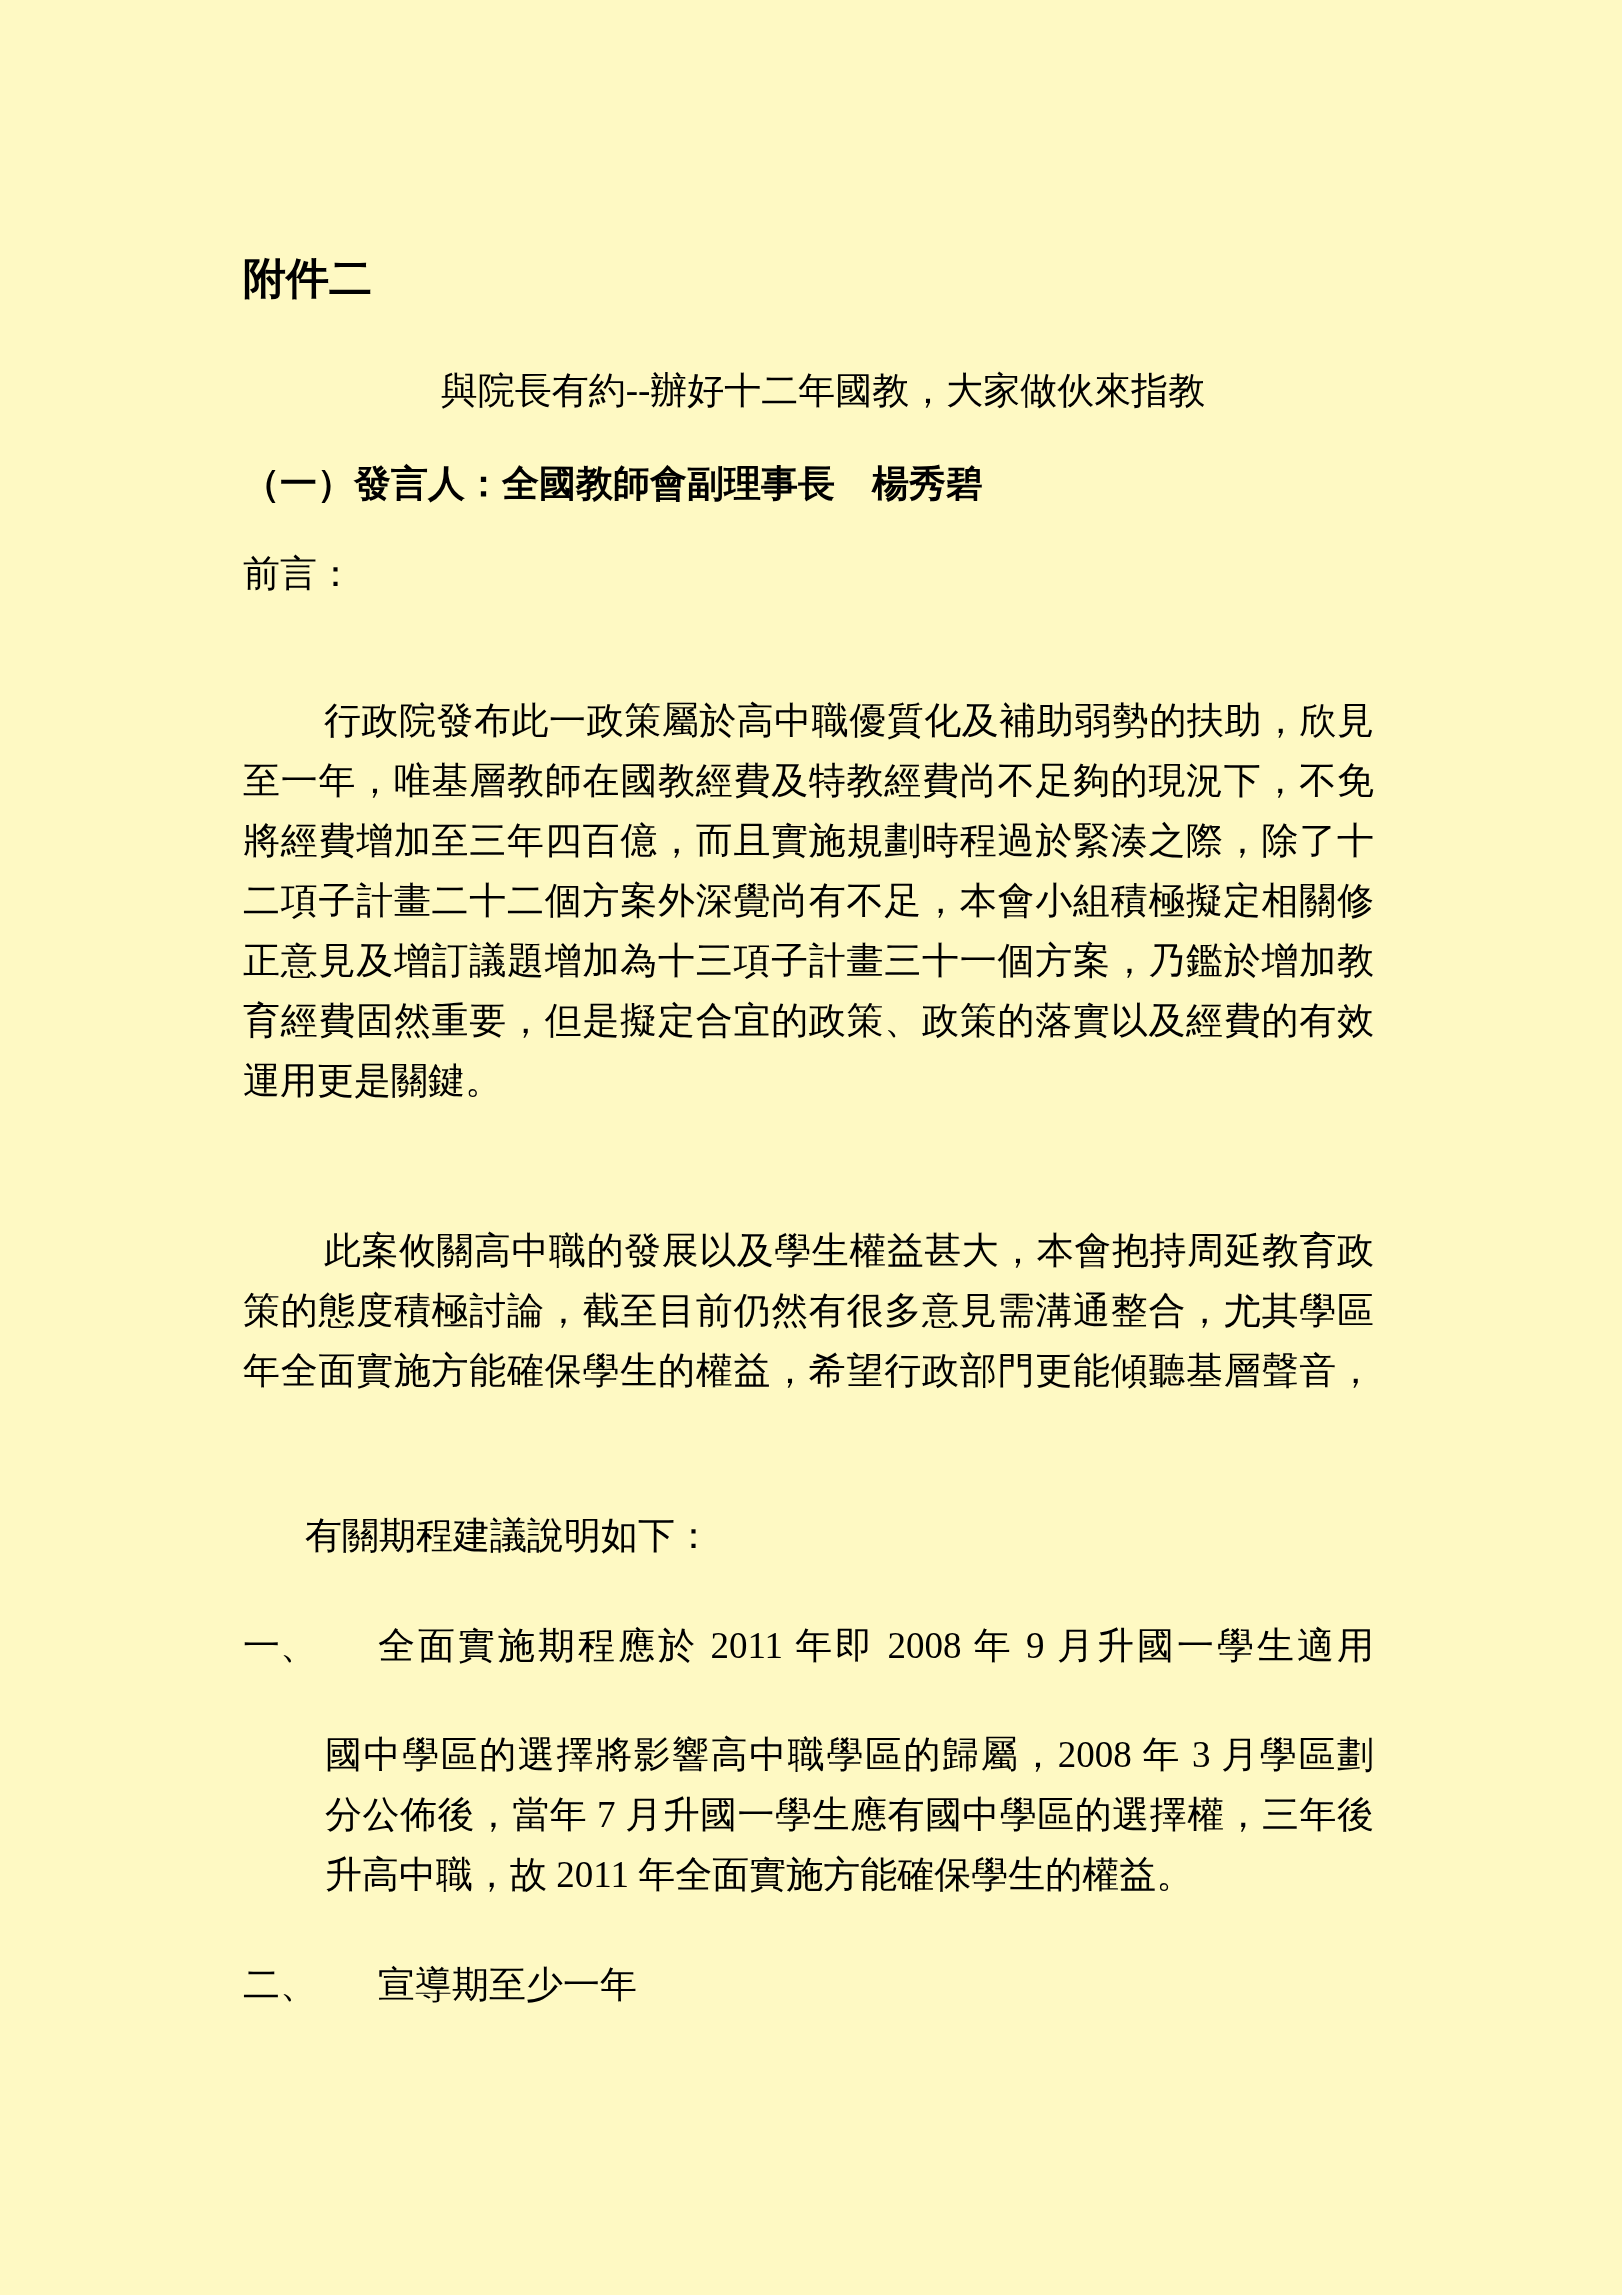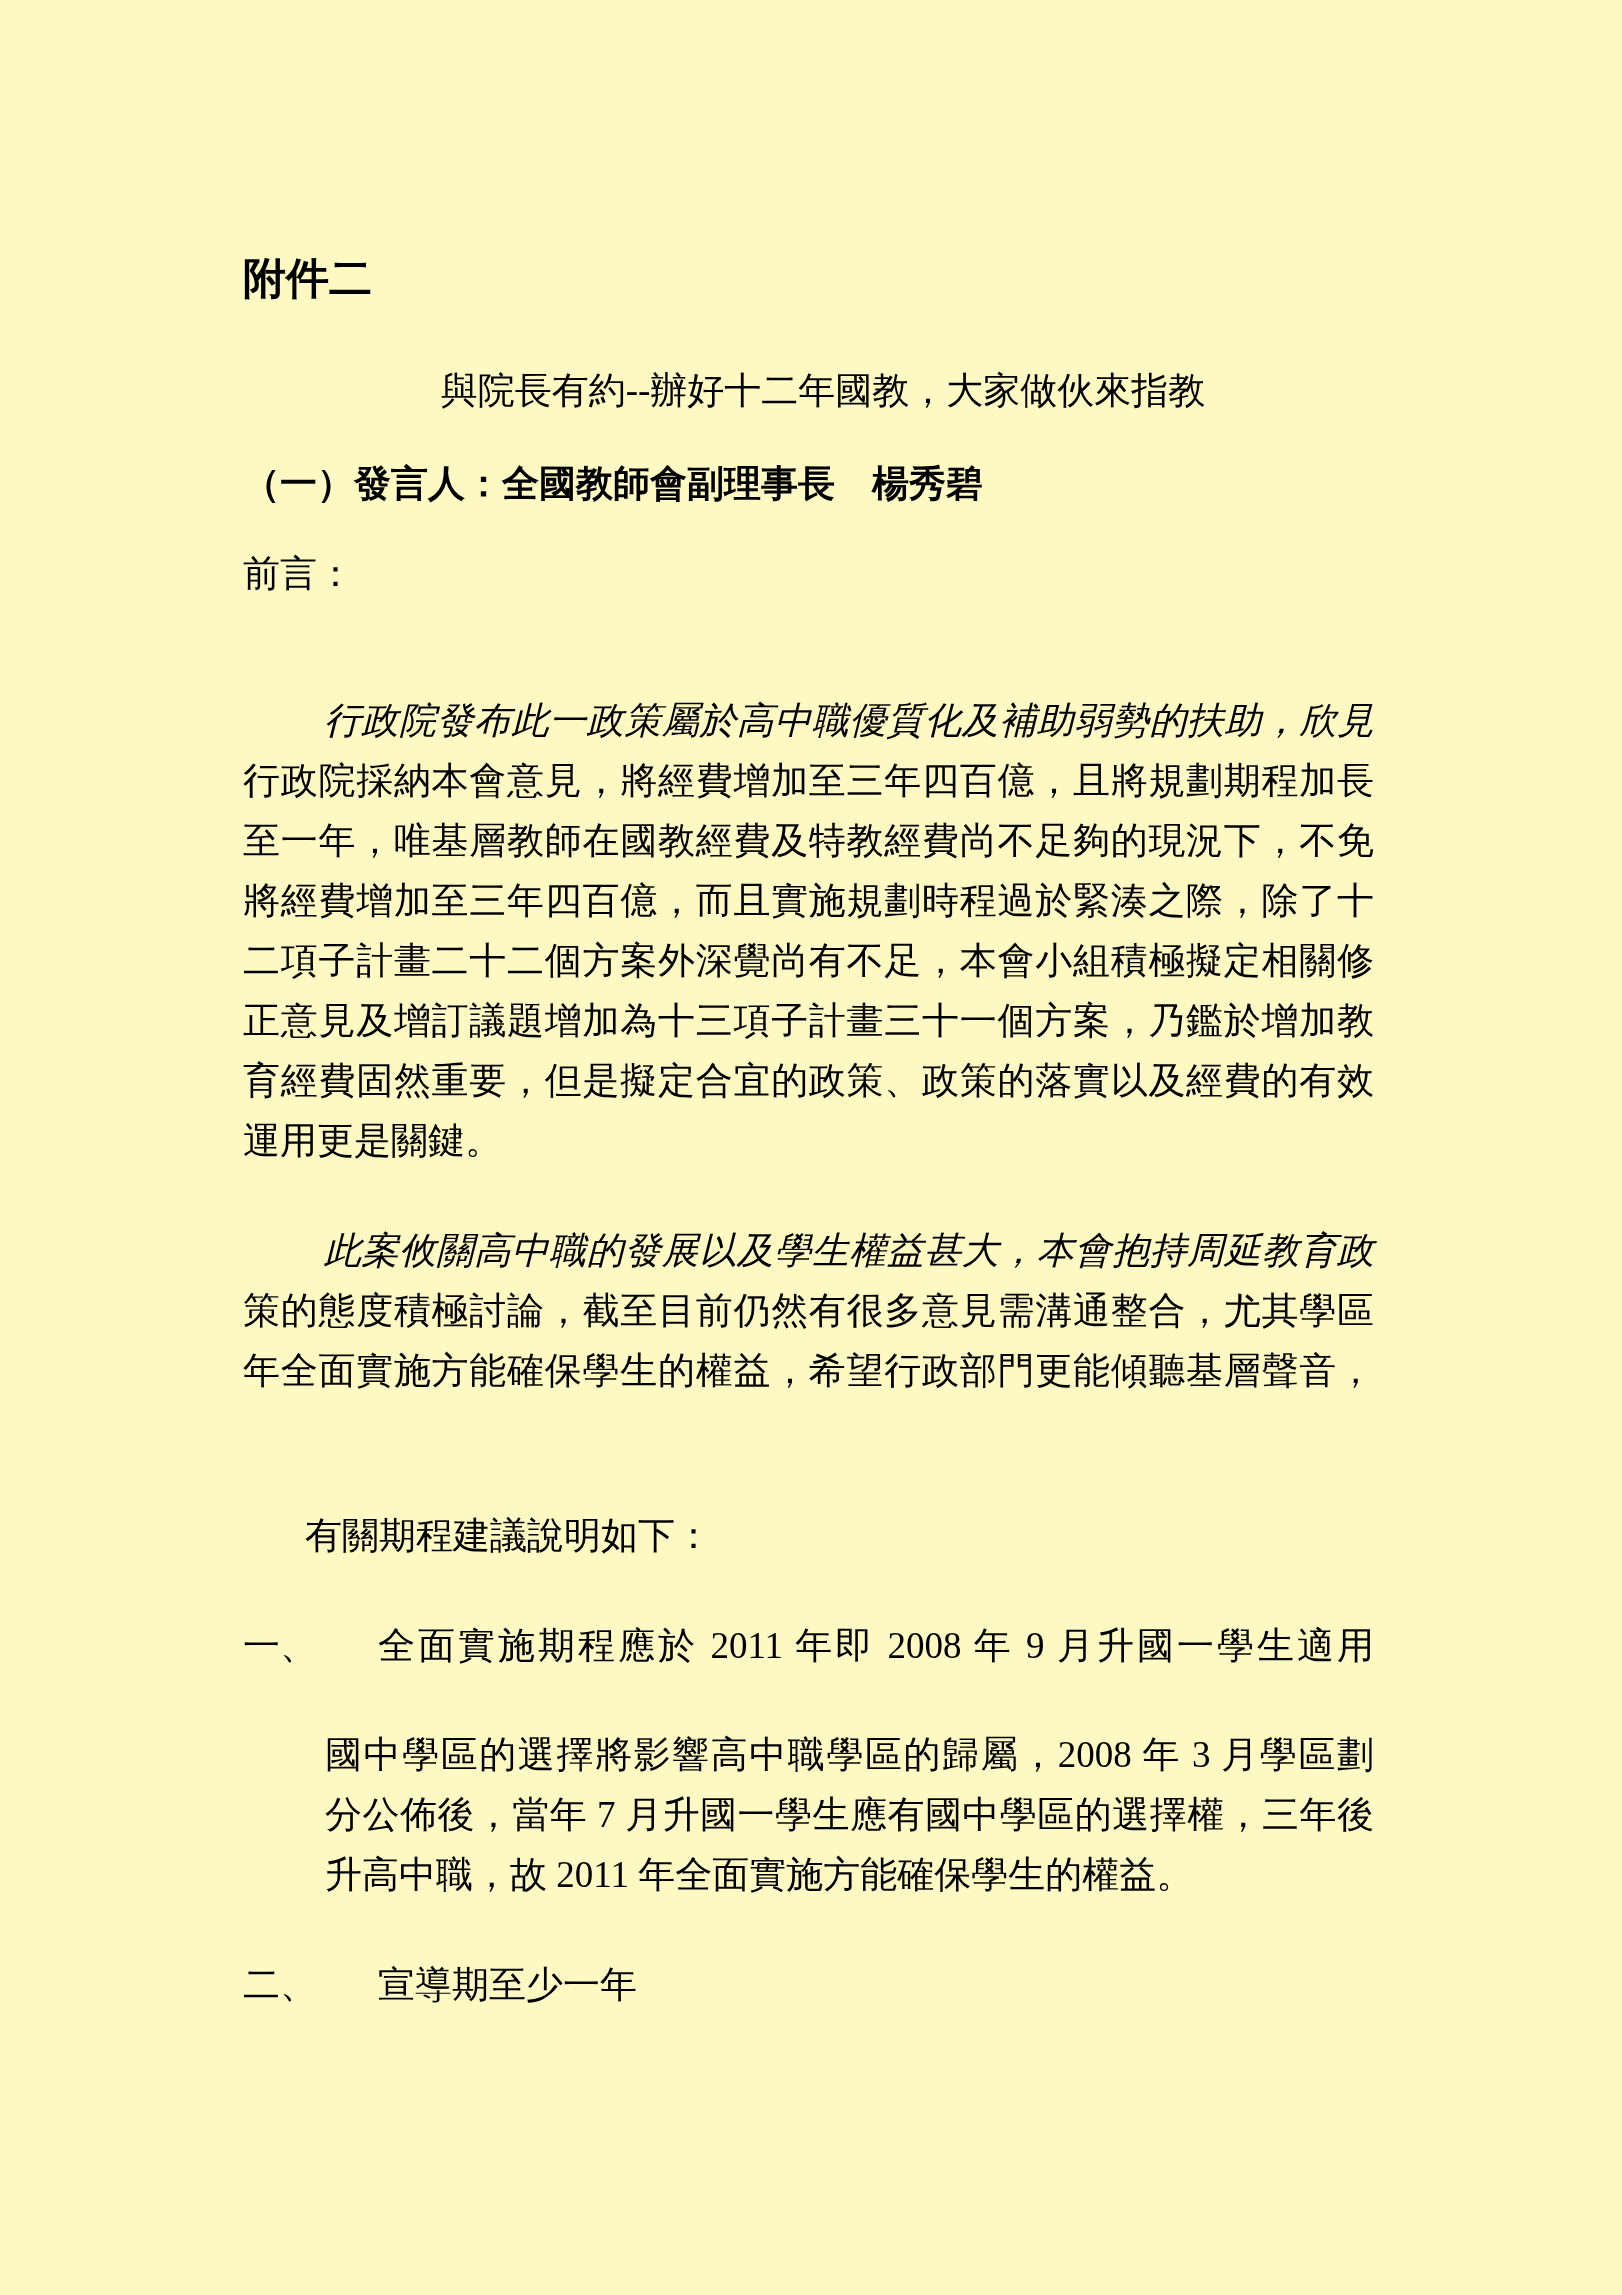--- a/index.html
+++ b/index.html
@@ -23,21 +23,21 @@
     font-size: 37px;
     line-height: 60px;
     white-space: pre-wrap;
   }
   
   .fill {
     text-align: justify;
     text-align-last: justify;
     text-justify: inter-character;
   }
-  .ind { text-indent: 81px; font-style: italic; }
+  .ind { text-indent: 81px; }
 
   .attachment {
     top: 249px;
     font-size: 43px;
     line-height: 60px;
     font-weight: bold;
   }
   .title {
     top: 361px;
     font-size: 37px;
@@ -108,21 +108,20 @@
     <div class="blk attachment">附件二</div>
 
     <div class="blk title">與院長有約--辦好十二年國教，大家做伙來指教</div>
 
     <div class="blk speaker">（一）發言人：全國教師會副理事長　楊秀碧</div>
 
     <div class="blk preface">前言：</div>
 
     <div class="blk para1">
       <div class="line fill ind">行政院發布此一政策屬於高中職優質化及補助弱勢的扶助，欣見</div>
-      <div class="line fill">行政院採納本會意見，將經費增加至三年四百億，且將規劃期程加長</div>
       <div class="line fill">至一年，唯基層教師在國教經費及特教經費尚不足夠的現況下，不免</div>
       <div class="line fill">將經費增加至三年四百億，而且實施規劃時程過於緊湊之際，除了十</div>
       <div class="line fill">二項子計畫二十二個方案外深覺尚有不足，本會小組積極擬定相關修</div>
       <div class="line fill">正意見及增訂議題增加為十三項子計畫三十一個方案，乃鑑於增加教</div>
       <div class="line fill">育經費固然重要，但是擬定合宜的政策、政策的落實以及經費的有效</div>
       <div class="line">運用更是關鍵。</div>
     </div>
 
     <div class="blk para2">
       <div class="line fill ind">此案攸關高中職的發展以及學生權益甚大，本會抱持周延教育政</div>

